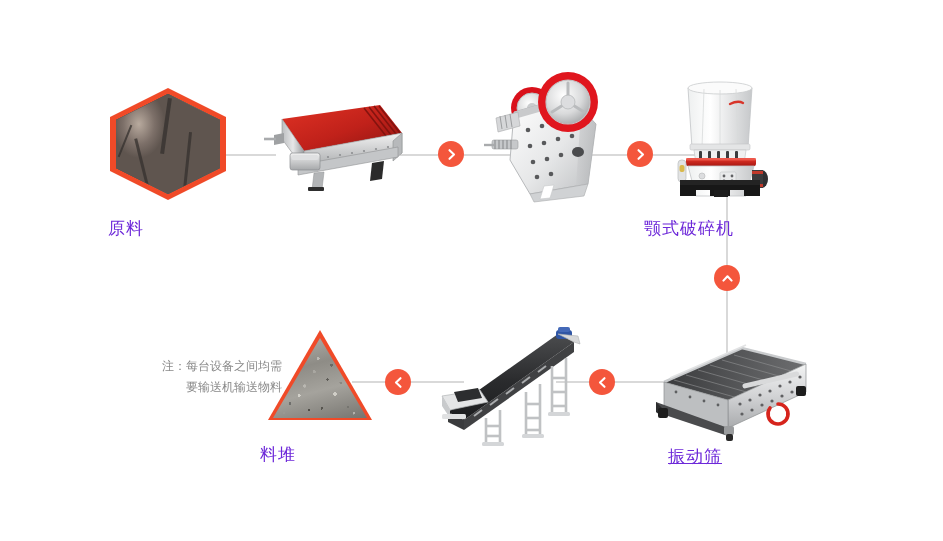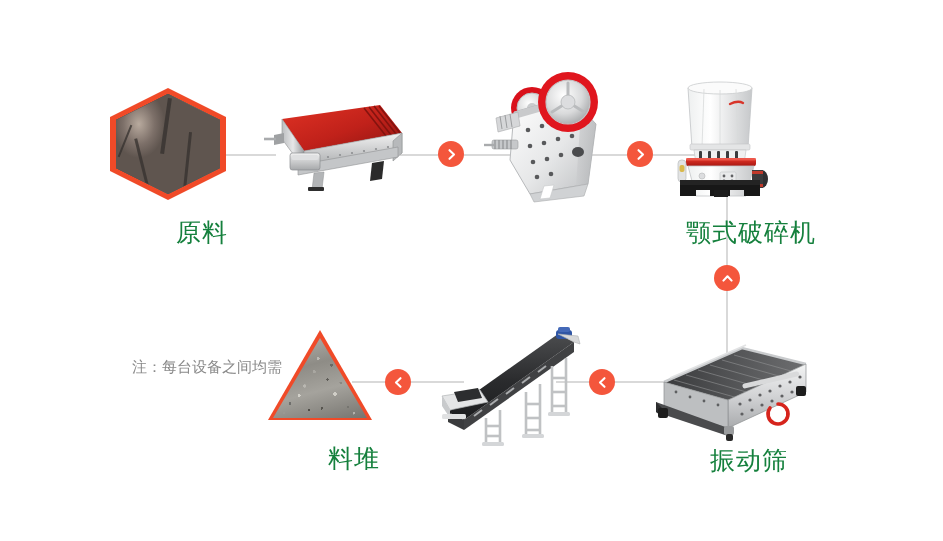--- a/index.html
+++ b/index.html
@@ -39,37 +39,36 @@
     background: #f4563c;
     display: flex;
     align-items: center;
     justify-content: center;
   }
   .arrow-badge svg { display: block; }
 
   
   .node-label {
     position: absolute;
-    text-align: right;
-    color: #15803d;
-    font-size: 25px;
+    text-align: left;
+    color: #6d28d9;
+    font-size: 17px;
     line-height: 1.2;
     white-space: nowrap;
     letter-spacing: 1px;
   }
 
   
   .note-text {
     position: absolute;
     color: #8a8a8a;
-    font-size: 15px;
+    font-size: 12px;
     line-height: 1.75;
     text-align: right;
     white-space: nowrap;
-    font-family: Liberation Mono, monospace;
   }
 
   
   .hex-wrap {
     position: absolute;
     width: 116px;
     height: 112px;
   }
   .hex-outer, .hex-inner {
     position: absolute;
@@ -466,21 +465,21 @@
       <polygon points="10,62 18,70 18,78 10,72" fill="#2c2d2f"></polygon>
 
       <rect x="12" y="68" width="10" height="10" rx="2" fill="#1d1d1d"></rect>
       <rect x="150" y="46" width="10" height="10" rx="2" fill="#1d1d1d"></rect>
       <rect x="78" y="86" width="10" height="9" rx="2" fill="#9a9c9e"></rect>
       <rect x="80" y="94" width="7" height="7" rx="2" fill="#2a2a2a"></rect>
 
       <rect x="96" y="44" width="58" height="5" rx="2.5" fill="#d9dadb" transform="rotate(-13 96 44)"></rect>
     </svg>
   </div>
-  <div class="node-label" style="left:668px; top:446px; width:120px;">振动筛</div>
+  <div class="node-label" style="left:668px; top:446px; width:120px;text-decoration:underline;">振动筛</div>
 
   <div class="machine" style="left:440px; top:318px;">
     <svg width="150" height="128" viewBox="0 0 150 128">
       <defs>
         <linearGradient id="cvBelt" x1="0" y1="0" x2="0" y2="1">
           <stop offset="0%" stop-color="#4b4c4e"></stop>
           <stop offset="55%" stop-color="#2a2b2d"></stop>
           <stop offset="100%" stop-color="#1c1d1f"></stop>
         </linearGradient>
         <linearGradient id="cvFrame" x1="0" y1="0" x2="0" y2="1">
@@ -538,15 +537,16 @@
   </div>
 
   <div class="tri-wrap" style="left:268px; top:330px;">
     <div class="tri-outer"></div>
     <div class="tri-inner"></div>
   </div>
   <div class="node-label" style="left:260px; top:444px; width:120px;">料堆</div>
 
   <div class="note-text" style="left:110px; top:356px; width:172px;">
     <div>注：每台设备之间均需</div>
+    <div>要输送机输送物料</div>
   </div>
 
 </div>
 
 </body></html>

